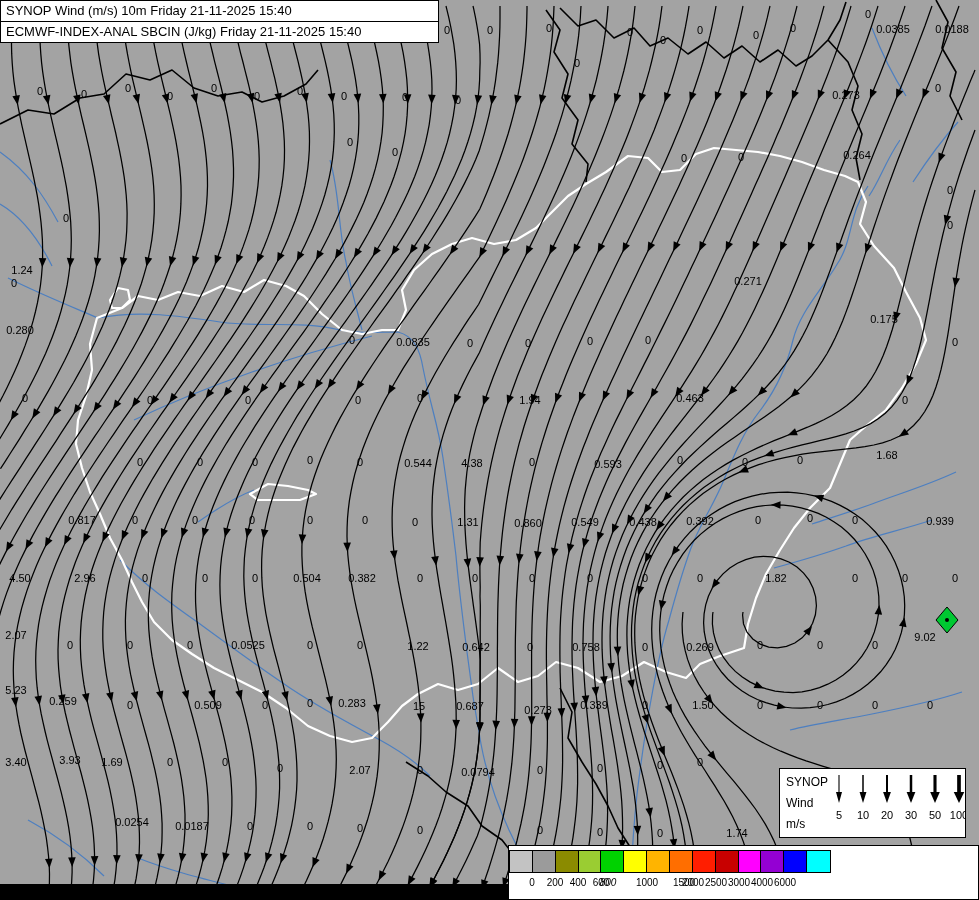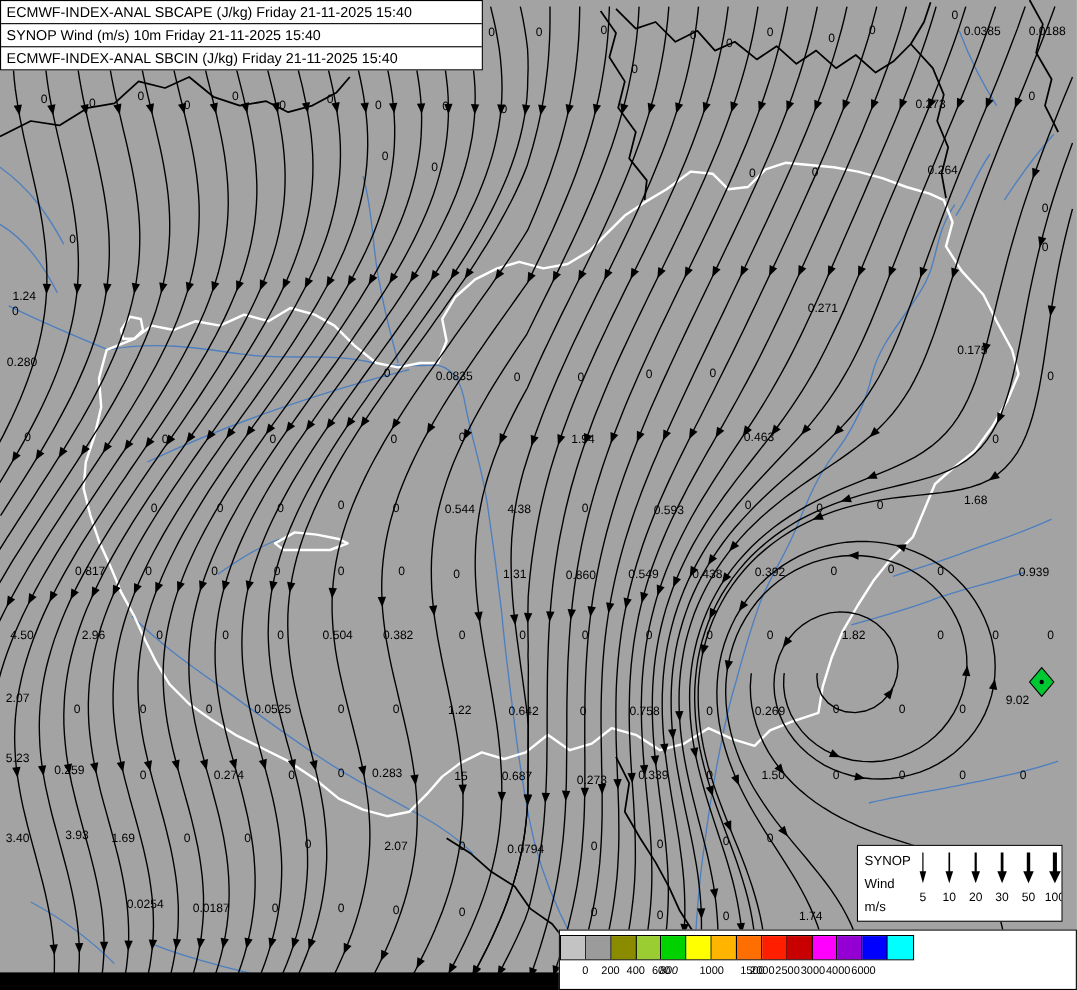--- a/index.html
+++ b/index.html
@@ -377,21 +377,21 @@
       <span class="maplabel" style="left: 776px; top: 578px;">1.82</span>
       <span class="maplabel" style="left: 16px; top: 635px;">2.07</span>
       <span class="maplabel" style="left: 248px; top: 645px;">0.0525</span>
       <span class="maplabel" style="left: 418px; top: 646px;">1.22</span>
       <span class="maplabel" style="left: 476px; top: 647px;">0.642</span>
       <span class="maplabel" style="left: 586px; top: 647px;">0.758</span>
       <span class="maplabel" style="left: 700px; top: 647px;">0.269</span>
       <span class="maplabel" style="left: 925px; top: 637px;">9.02</span>
       <span class="maplabel" style="left: 16px; top: 690px;">5.23</span>
       <span class="maplabel" style="left: 63px; top: 701px;">0.259</span>
-      <span class="maplabel" style="left: 208px; top: 705px;">0.274</span>
+      <span class="maplabel" style="left: 208px; top: 705px;">0.509</span>
       <span class="maplabel" style="left: 352px; top: 703px;">0.283</span>
       <span class="maplabel" style="left: 419px; top: 706px;">15</span>
       <span class="maplabel" style="left: 470px; top: 706px;">0.687</span>
       <span class="maplabel" style="left: 538px; top: 710px;">0.273</span>
       <span class="maplabel" style="left: 594px; top: 705px;">0.339</span>
       <span class="maplabel" style="left: 703px; top: 705px;">1.50</span>
       <span class="maplabel" style="left: 16px; top: 762px;">3.40</span>
       <span class="maplabel" style="left: 70px; top: 760px;">3.93</span>
       <span class="maplabel" style="left: 112px; top: 762px;">1.69</span>
       <span class="maplabel" style="left: 360px; top: 770px;">2.07</span>
@@ -499,21 +499,20 @@
       <span class="maplabel" style="left: 250px; top: 826px;">0</span>
       <span class="maplabel" style="left: 310px; top: 826px;">0</span>
       <span class="maplabel" style="left: 360px; top: 828px;">0</span>
       <span class="maplabel" style="left: 420px; top: 830px;">0</span>
       <span class="maplabel" style="left: 540px; top: 830px;">0</span>
       <span class="maplabel" style="left: 600px; top: 832px;">0</span>
       <span class="maplabel" style="left: 660px; top: 833px;">0</span>
     </div>
 
   <div class="title-box">
-    <div class="title-row">ECMWF-INDEX-ANAL SBCAPE (J/kg) Friday 21-11-2025 15:40</div>
     <div class="title-row">SYNOP Wind (m/s) 10m Friday 21-11-2025 15:40</div>
     <div class="title-row">ECMWF-INDEX-ANAL SBCIN (J/kg) Friday 21-11-2025 15:40</div>
   </div>
 
   <div class="wind-legend">
     <div class="wind-labels">
       <span>SYNOP</span>
       <span>Wind</span>
       <span>m/s</span>
     </div>

